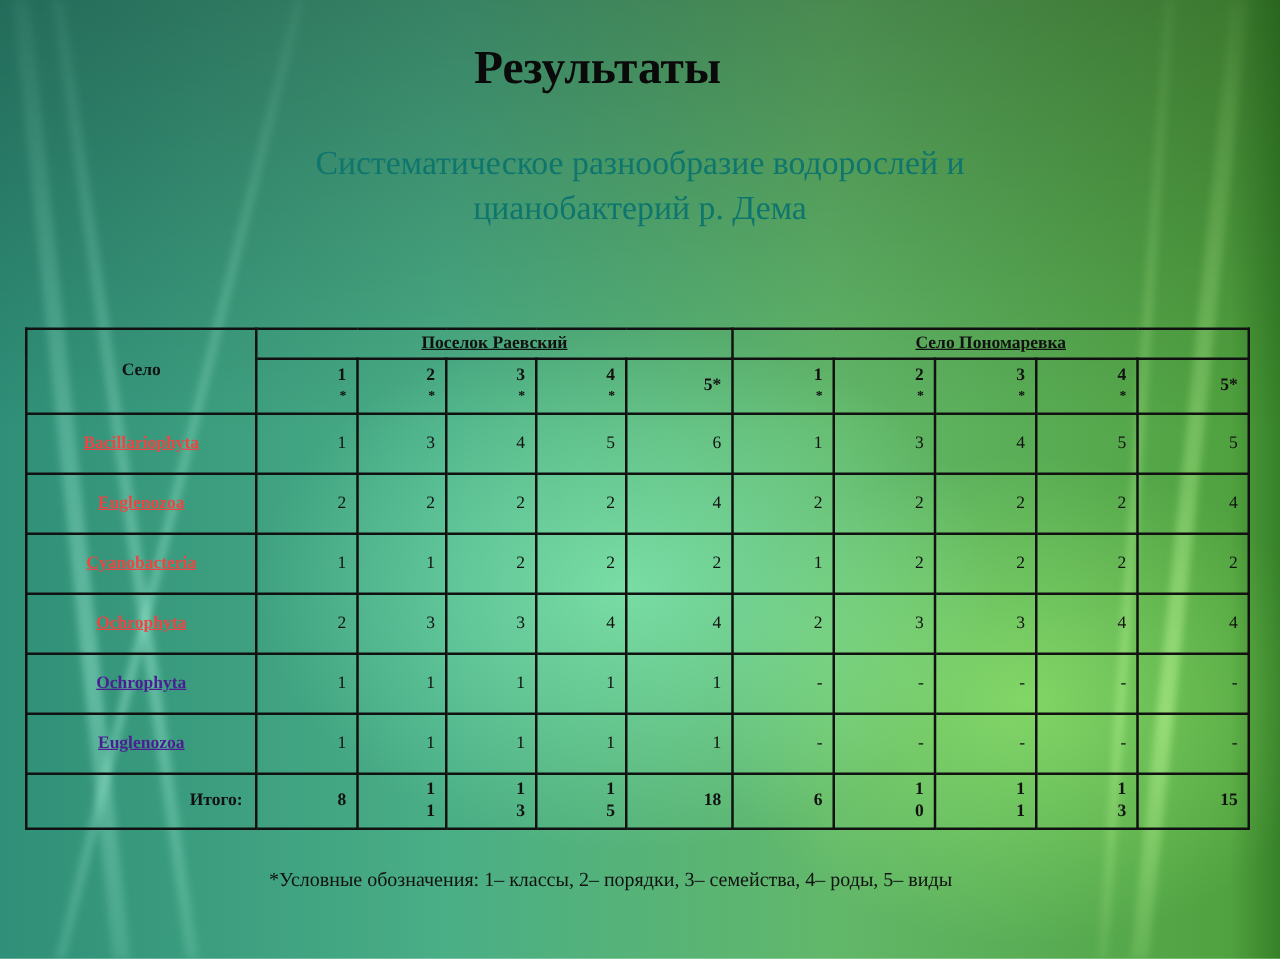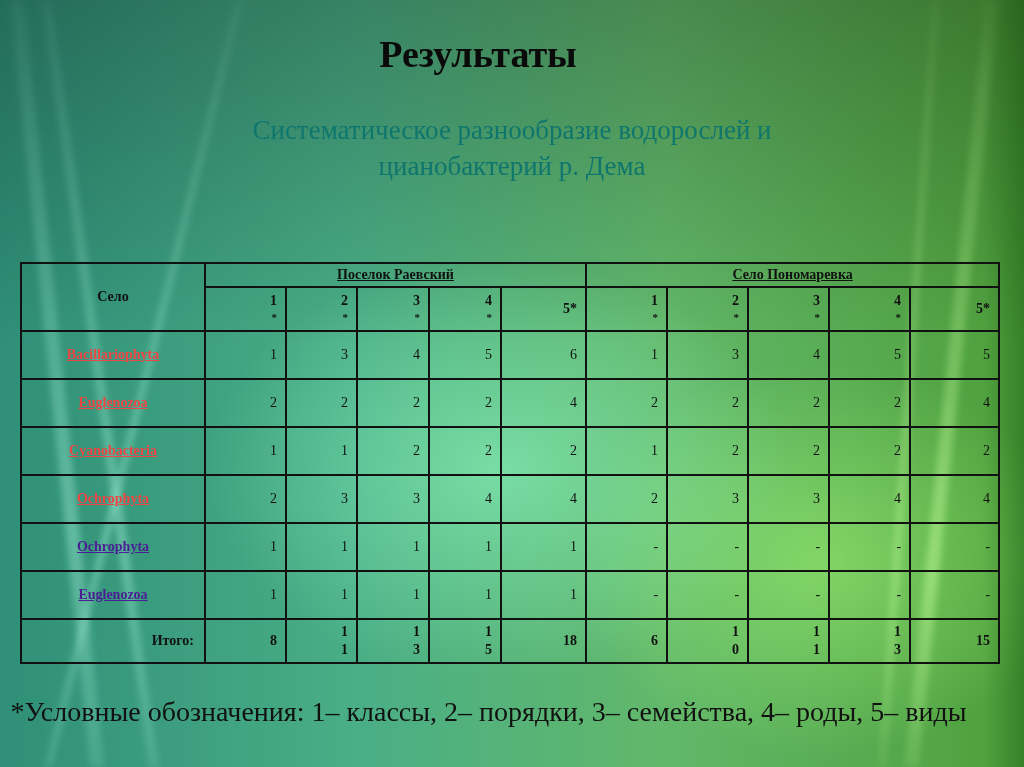--- a/index.html
+++ b/index.html
@@ -49,21 +49,21 @@
   .row td { height: 46px; text-align: right; vertical-align: middle; font-size: 14px; }
   .row td.name { text-align: center; font-weight: bold; }
   .name a { color: #ef4444; text-decoration: underline; }
   .name .plain { color: #4c1d95; text-decoration: underline; }
   .total td { height: 42px; font-weight: bold; text-align: right; line-height: 18px; }
   .total td.name { text-align: right; padding-right: 10px; margin-left: 32px; }
   .stk { display: block; }
 
   .footnote {
     position: absolute; left: 0; width: 977px; top: 696px; text-align: center;
-    font-size: 28px; color: #111;
+    font-size: 16px; color: #111;
   }
 </style>
 </head>
 <body>
 
 <div class="bg-streak s1"></div>
 <div class="bg-streak s2"></div>
 <div class="bg-streak s3"></div>
 <div class="bg-streak s5"></div>
 <div class="bg-streak s4"></div>

